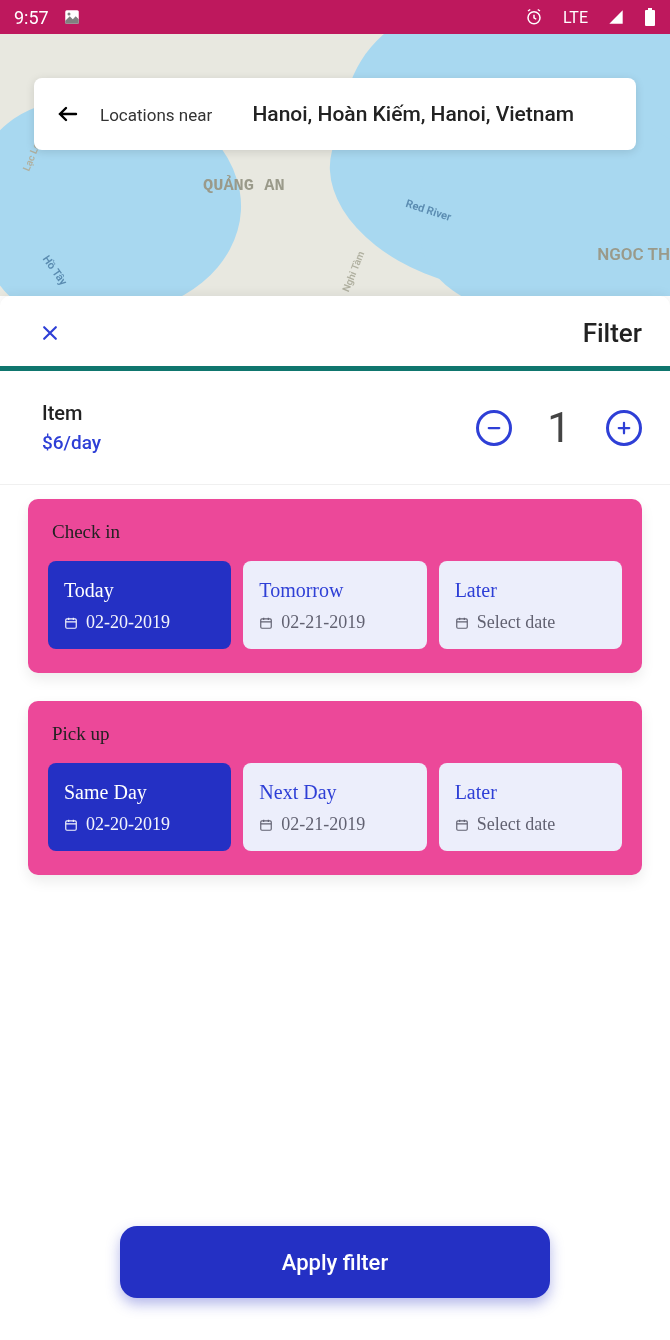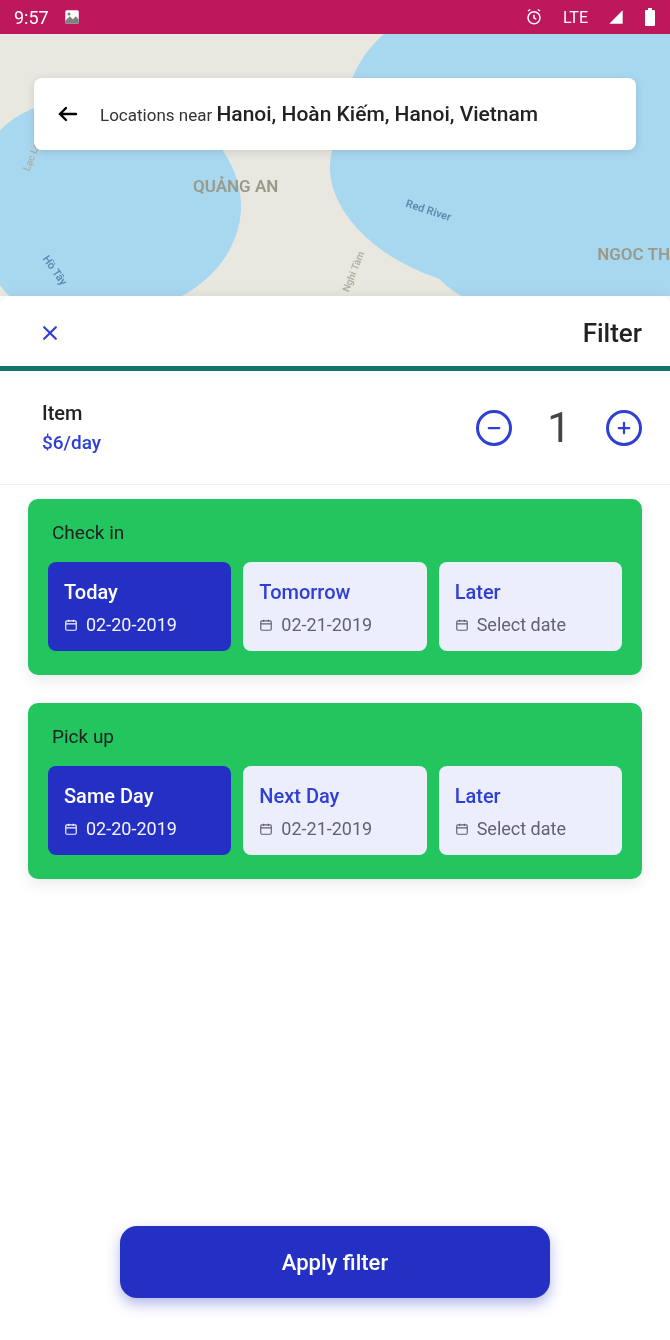--- a/index.html
+++ b/index.html
@@ -19,38 +19,38 @@
     .water2 { left: 340px; top: -40px; width: 500px; height: 320px; border-radius: 50% 40% 60% 30%; transform: rotate(15deg); }
     .water3 { right: -30px; top: 80px; width: 280px; height: 200px; border-radius: 40%; }
     .map-label { position: absolute; color: #9a9a8a; font-weight: 600; font-size: 17px; }
     .map-label.small { font-size: 11px; color: #5a8bb0; }
     .map-label.road { font-size: 10px; color: #b0b0a0; transform: rotate(-68deg); }
 
     
     .search-pill { position: absolute; top: 44px; left: 34px; right: 34px; height: 72px; background: #fff; border-radius: 8px; box-shadow: 0 2px 10px rgba(0,0,0,0.12); display: flex; align-items: center; padding: 0 22px; gap: 20px; }
     .search-pill .back { display: inline-flex; color: #000; }
     .search-text { font-size: 17px; color: #333; }
-    .search-text .bold { font-size: 21px; font-weight: 500; color: #222; }
+    .search-text .bold { font-size: 21px; font-weight: 500; color: #222; margin-left: 36px; }
 
     
     .filter-panel { position: absolute; top: 296px; left: 0; right: 0; bottom: 0; background: #fff; border-radius: 10px 10px 0 0; box-shadow: 0 -2px 12px rgba(0,0,0,0.06); }
     .filter-header { display: flex; align-items: center; justify-content: space-between; padding: 22px 28px 18px 40px; border-bottom: 5px solid #0f766e; }
     .close-x { color: #2e3fd6; font-size: 24px; font-weight: 300; display: inline-flex; }
     .filter-title { font-size: 26px; font-weight: 500; color: #222; }
 
     
     .item-row { display: flex; align-items: center; justify-content: space-between; padding: 30px 28px 30px 42px; border-bottom: 1px solid #f0f0f0; }
     .item-info .item-label { font-size: 20px; font-weight: 500; color: #222; }
     .item-info .item-price { font-size: 19px; font-weight: 500; color: #2e3fd6; margin-top: 6px; }
     .stepper { display: flex; align-items: center; gap: 32px; }
     .step-btn { width: 36px; height: 36px; border: 3px solid #2e3fd6; border-radius: 50%; display: flex; align-items: center; justify-content: center; color: #2e3fd6; background: #fff; }
     .step-val { font-size: 42px; font-weight: 400; color: #444; min-width: 30px; text-align: center; }
 
     
-    .card { margin: 14px 28px 0 28px; background: #22c55e; border-radius: 10px; padding: 22px 0 24px 0; box-shadow: 0 6px 14px rgba(0,0,0,0.08); }
+    .card { margin: 14px 28px 0 28px; background: #ec4899; border-radius: 10px; padding: 22px 0 24px 0; box-shadow: 0 6px 14px rgba(0,0,0,0.08); font-family: Liberation Serif, serif; }
     .card + .card { margin-top: 28px; }
     .card .card-title { font-size: 19px; color: #222; padding: 0 24px 18px 24px; }
     .pill-row { display: flex; gap: 12px; padding: 0 20px; }
     .pill { flex: 1; border-radius: 8px; padding: 18px 16px 16px 16px; background: #eceefb; color: #2e3fd6; }
     .pill.selected { background: #2430c4; color: #fff; }
     .pill .p-main { font-size: 20px; font-weight: 500; }
     .pill .p-sub { font-size: 18px; margin-top: 10px; display: flex; align-items: center; gap: 8px; color: inherit; opacity: 0.95; }
     .pill:not(.selected) .p-sub { color: #5a5a6a; }
     .pill .cal-icon { display: inline-flex; }
 
@@ -93,21 +93,21 @@
         </svg>
     </span>
   </div>
 </div>
 
 <div class="map-area">
   <div class="map-bg">
     <div class="map-water water1"></div>
     <div class="map-water water2"></div>
     <div class="map-water water3"></div>
-    <span class="map-label" style="left:193px; top:142px;">QUẢNG AN</span>
+    <span class="map-label" style="left:203px; top:142px;font-family:Liberation Mono, monospace;">QUẢNG AN</span>
     <span class="map-label" style="right:0; top:210px;">NGOC TH</span>
     <span class="map-label small" style="left:405px; top:170px; transform:rotate(18deg);">Red River</span>
     <span class="map-label road" style="left:5px; top:100px;">Lạc Long Quân</span>
     <span class="map-label road" style="left:332px; top:232px;">Nghi Tàm</span>
     <span class="map-label small" style="left:38px; top:230px; transform:rotate(55deg);">Hồ Tây</span>
   </div>
 
   <div class="search-pill">
     <span class="back">
       <svg width="24" height="24" viewBox="0 0 24 24" fill="none" stroke="#000" stroke-width="2.4" stroke-linecap="round">

